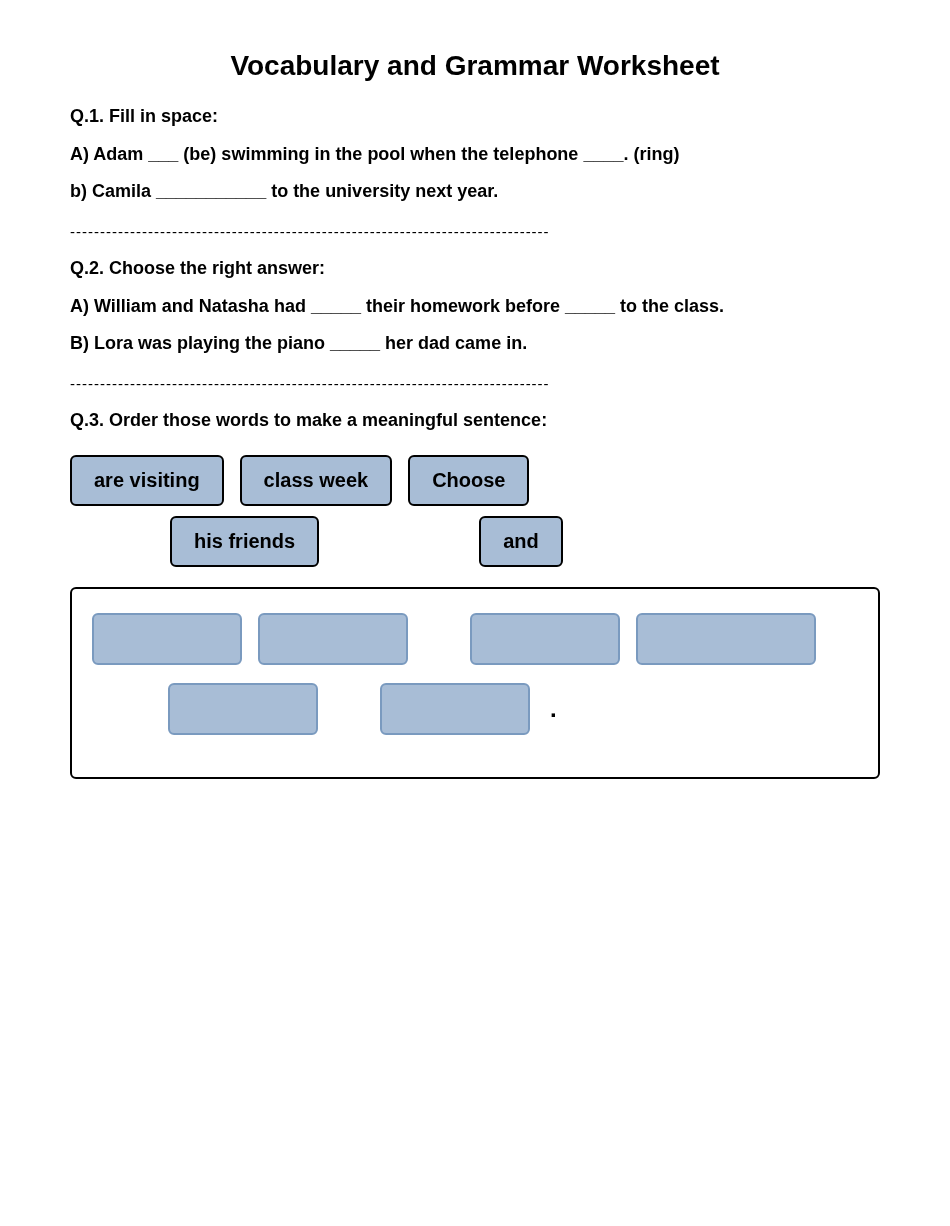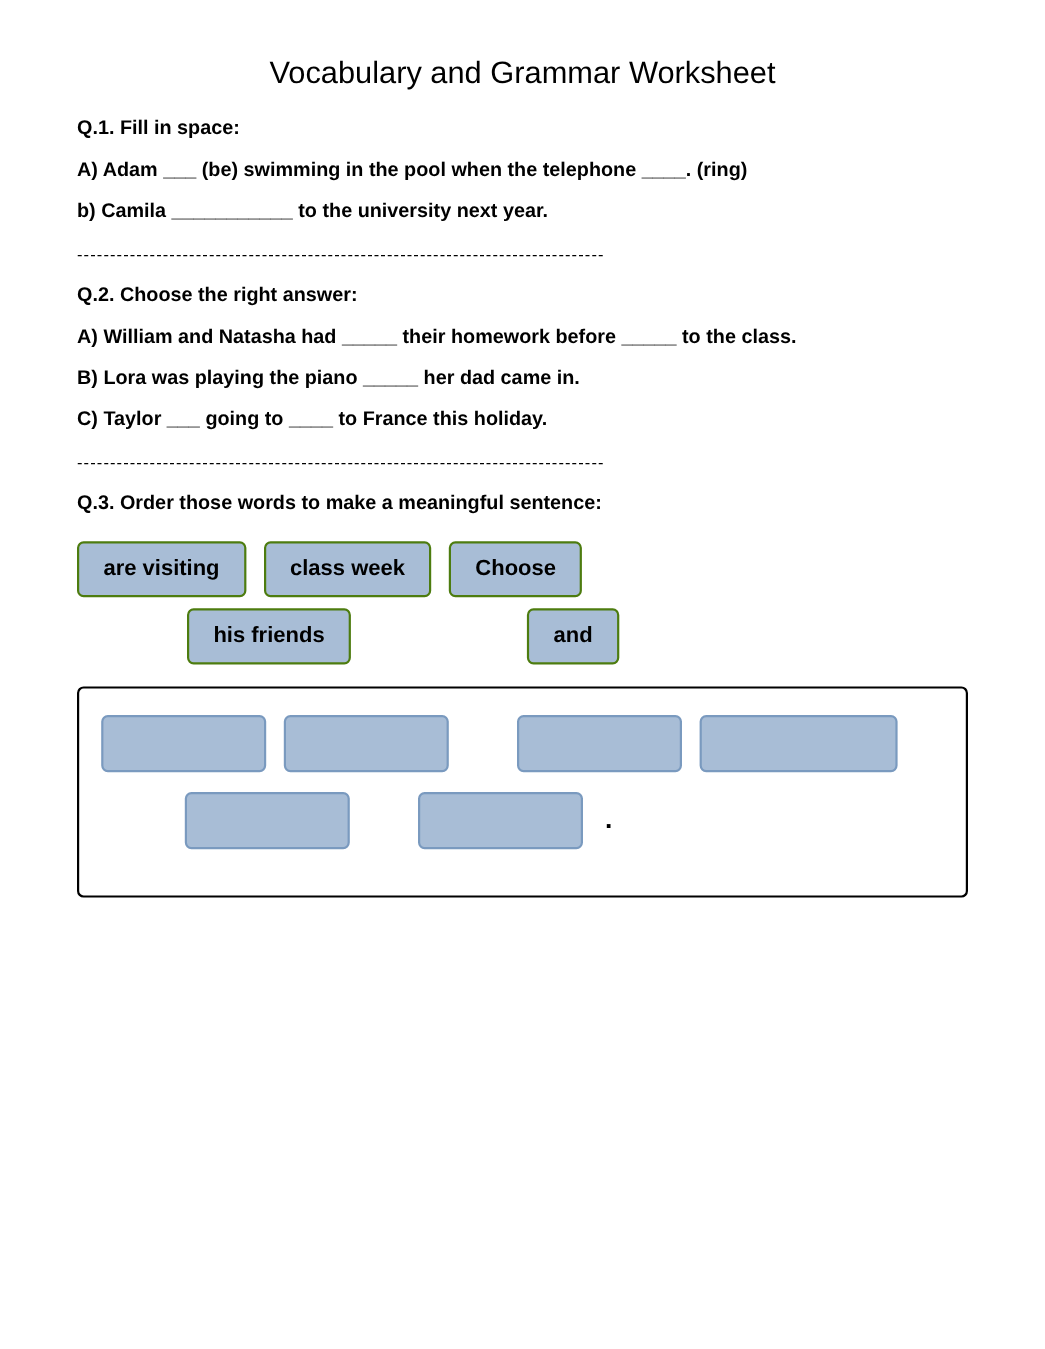--- a/index.html
+++ b/index.html
@@ -13,21 +13,21 @@
       font-family: Arial, sans-serif;
       width: 950px;
       min-height: 1226px;
       padding: 40px 70px;
       color: #000000;
     }
 
     .page-title {
       text-align: center;
       font-size: 28px;
-      font-weight: normal;
+      font-weight: bold;
       margin-bottom: 24px;
       margin-top: 10px;
     }
 
     .section-header {
       font-size: 18px;
       font-weight: bold;
       margin-bottom: 14px;
     }
 
@@ -49,21 +49,21 @@
     .word-bank {
       display: flex;
       flex-wrap: wrap;
       gap: 16px;
       margin: 24px 0 10px 0;
       align-items: center;
     }
 
     .word-tile {
       background: #a8bdd6;
-      border: 2px solid #4d7c0f;
+      border: 2px solid #000000;
       border-radius: 6px;
       padding: 12px 22px;
       font-size: 20px;
       font-weight: bold;
       color: #000;
       cursor: pointer;
     }
 
     .word-bank-row2 {
       display: flex;
@@ -131,21 +131,20 @@
 
 <div class="divider-text">--------------------------------------------------------------------------------</div>
 
 <div class="section">
   <div class="section-header">Q.2. Choose the right answer:</div>
 
   <div class="question-text">A) William and Natasha had _____ their homework before _____ to the class.</div>
 
   <div class="question-text">B) Lora was playing the piano _____ her dad came in.</div>
 
-  <div class="question-text">C) Taylor ___ going to ____ to France this holiday.</div>
 </div>
 
 <div class="divider-text">--------------------------------------------------------------------------------</div>
 
 <div class="section">
   <div class="section-header">Q.3. Order those words to make a meaningful sentence:</div>
 
   <div class="word-bank">
     <div class="word-tile">are visiting</div>
     <div class="word-tile">class week</div>

